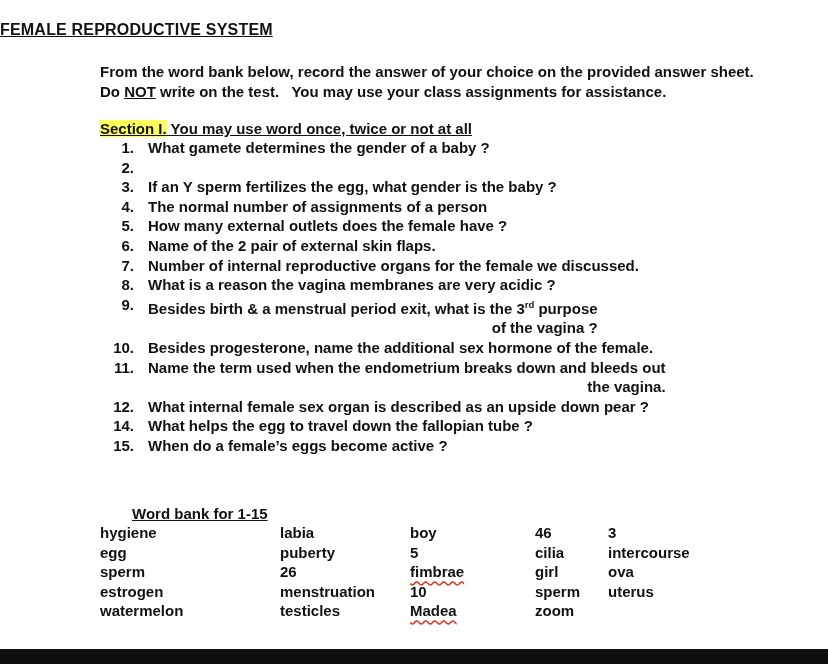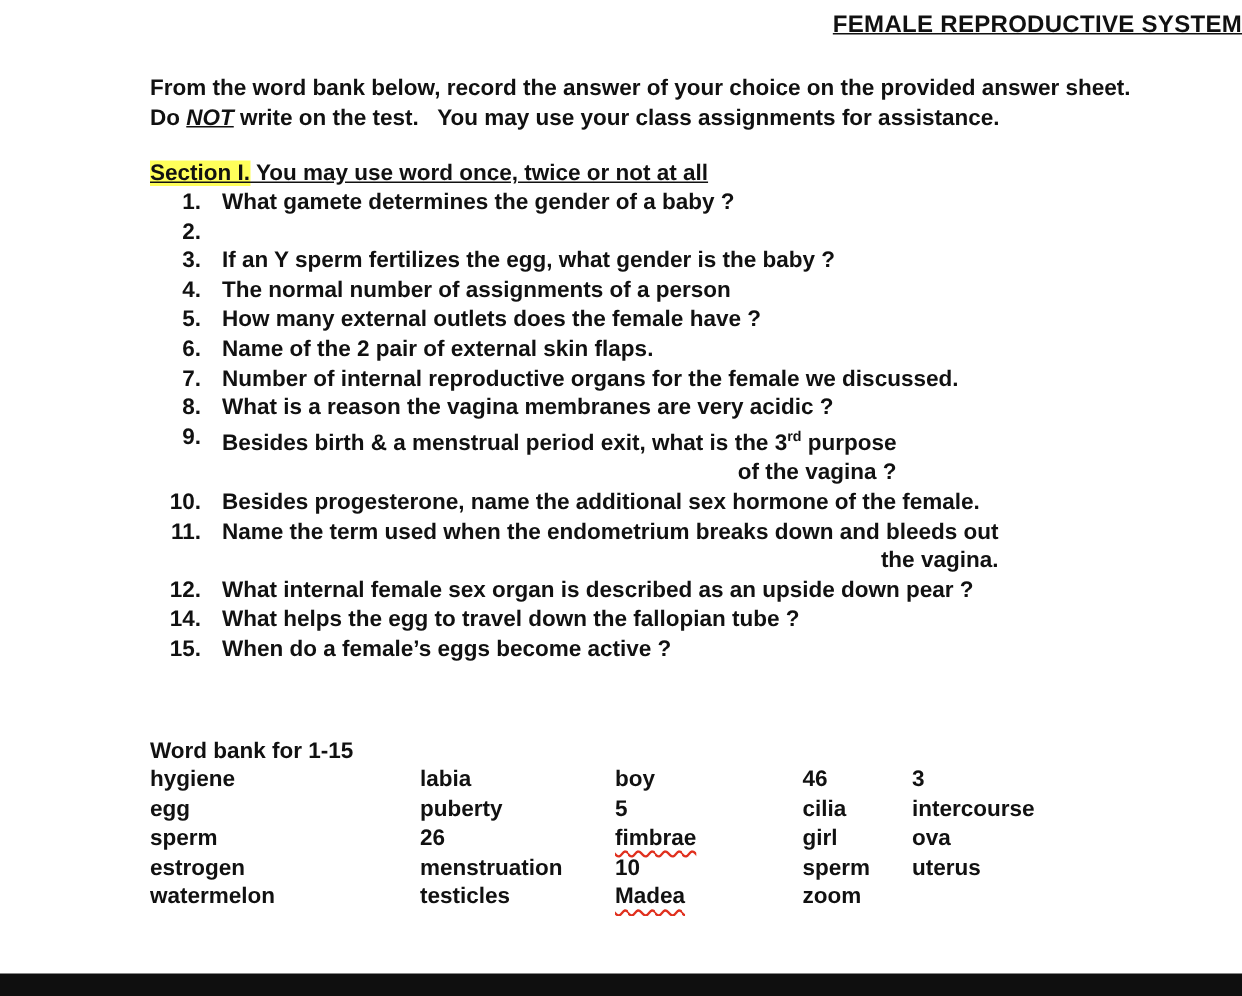--- a/index.html
+++ b/index.html
@@ -7,43 +7,45 @@
   body {
     background:#ffffff;
     font-family:"Liberation Sans", sans-serif;
     font-weight:bold;
     color:var(--text, #111111);
     font-size:15px;
     position:relative;
     overflow:hidden;
   }
   .title {
-    text-align:right;
+    text-align:left;
     font-size:16px;
     letter-spacing:.2px;
     text-decoration:underline;
-    padding-top:8px;
+    padding-top:21px;
   }
   .content { padding-left:100px; padding-right:20px; }
   .intro { margin-top:23px; line-height:19.5px; }
-  .emph { font-style:italic; text-decoration:underline; }
+  .emph { text-decoration:underline; }
   .prewrap { white-space:pre-wrap; }
   .section-heading {
     margin-top:19px;
     text-decoration:underline;
   }
   .highlight { background:var(--highlight-yellow, #ffff5a); }
   .questions { margin-top:1px; }
   .q-row { display:flex; line-height:19.6px; }
   .q-num { flex:0 0 34px; text-align:right; }
   .q-text { padding-left:14px;text-align:right; }
   sup { font-size:9.5px; }
   .wb-heading {
     margin-top:48px;
+    text-decoration:underline;
     line-height:19.6px;
+    margin-left:32px;
   }
   .wb-grid {
     display:grid;
     grid-template-columns:180px 130px 125px 73px auto;
     line-height:19.6px;
   }
   .squiggle {
     text-decoration:underline wavy var(--squiggle-red, #e0301e);
     text-decoration-skip-ink:none;
     text-underline-offset:3px;

